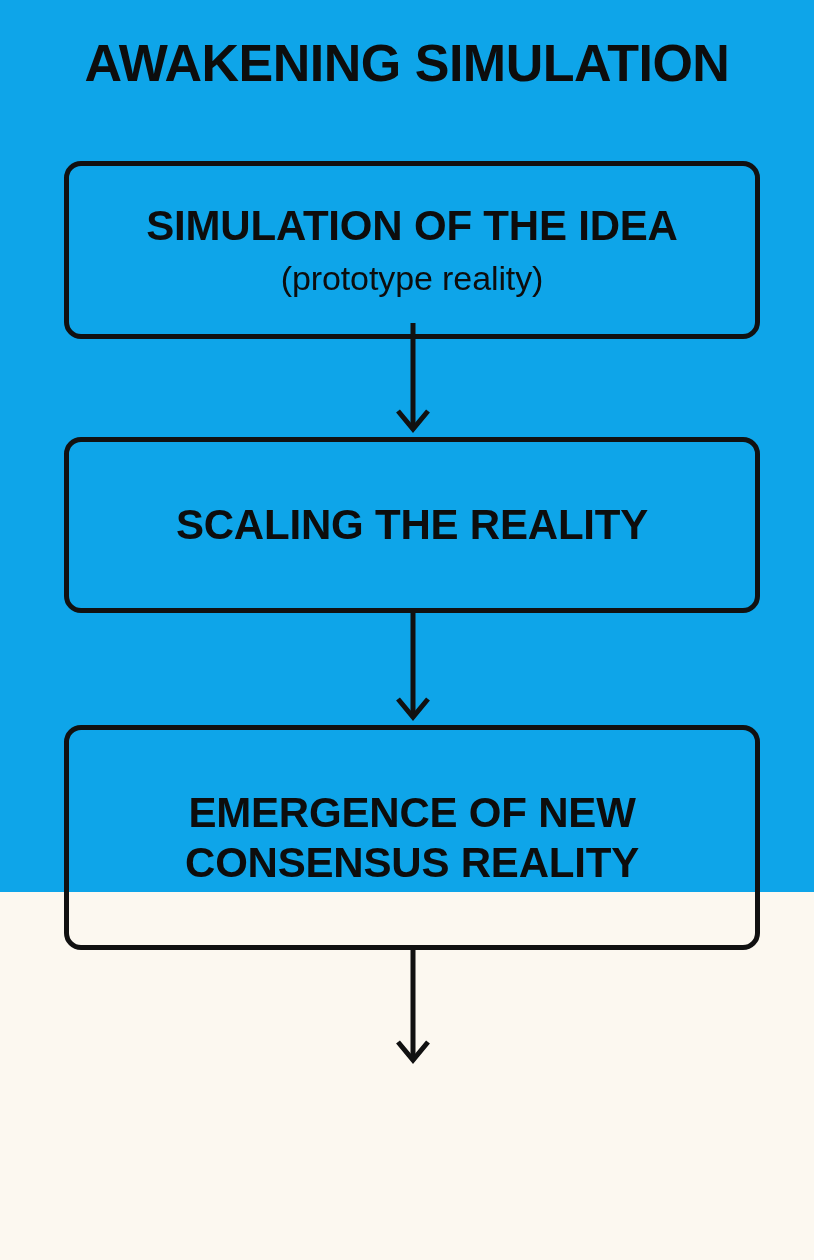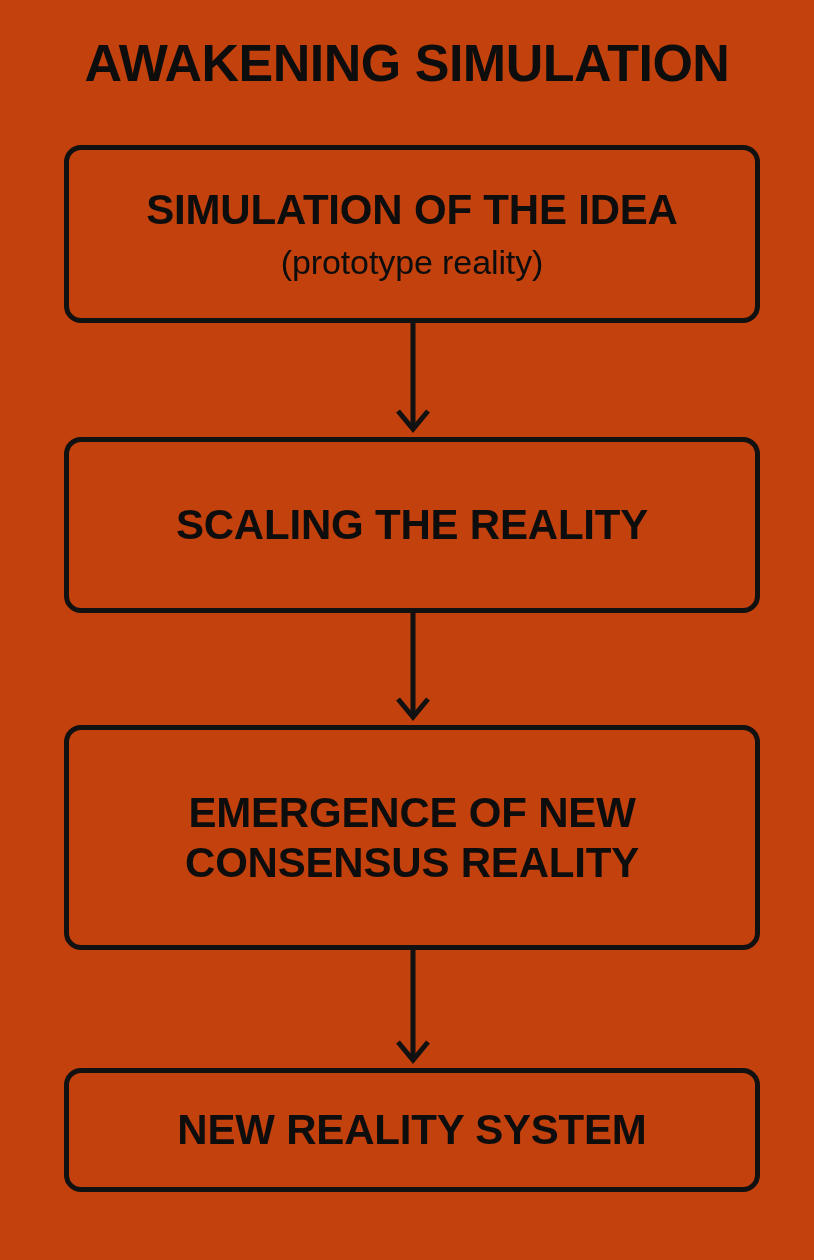--- a/index.html
+++ b/index.html
@@ -12,22 +12,22 @@
     height: 1260px;
     background: #FCF8F0;
     font-family: "Liberation Sans", sans-serif;
     color: #0D0D0D;
     overflow: hidden;
   }
 
   .canvas {
     position: relative;
     width: 814px;
-    height: 1260px;
-    background: #c2410c;
+    height: 892px;
+    background: #0ea5e9;
     box-sizing: border-box;
   }
 
   
   .chart-title {
     position: absolute;
     left: 0;
     top: 34px;
     width: 814px;
     text-align: center;
@@ -68,21 +68,21 @@
   .box-subtitle {
     font-size: 34px;
     font-weight: 400;
     letter-spacing: -0.1px;
     line-height: 1.2;
     color: #0D0D0D;
     margin-top: 8px;
   }
 
   
-  #box-0 { top: 145px;  height: 178px; }
+  #box-0 { top: 161px;  height: 178px; }
   #box-1 { top: 437px;  height: 176px; }
   #box-2 { top: 725px;  height: 225px; }
   #box-3 { top: 1068px; height: 124px; }
 
   
   .connector {
     position: absolute;
     left: 383px;
     width: 60px;
   }
@@ -131,18 +131,14 @@
 CONSENSUS REALITY</div>
   </div>
 
   <div class="connector" id="arrow-2">
     <svg viewBox="0 0 60 118" preserveAspectRatio="none">
       <line x1="30" y1="0" x2="30" y2="110" stroke="#111111" stroke-width="5"></line>
       <polyline points="15,92 30,110 45,92" fill="none" stroke="#111111" stroke-width="5" stroke-linecap="butt" stroke-linejoin="miter"></polyline>
     </svg>
   </div>
 
-  <div class="flow-box" id="box-3">
-    <div class="box-heading">NEW REALITY SYSTEM</div>
-
-  </div>
 
 </div>
 
 </body></html>

